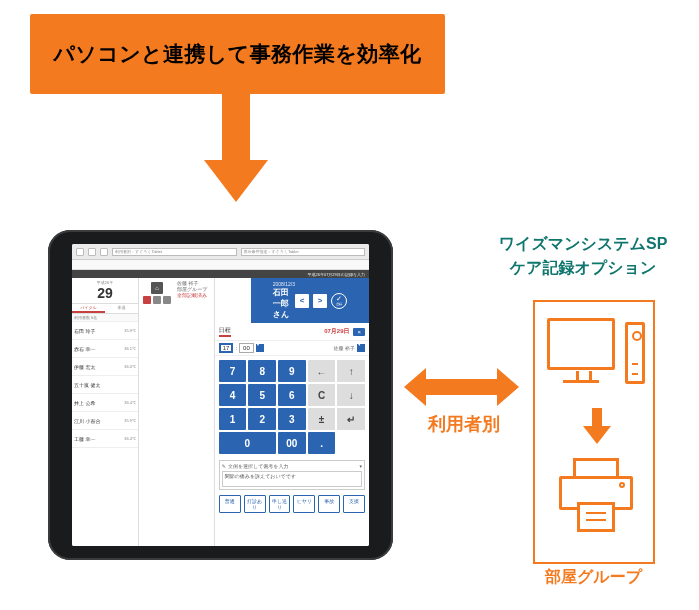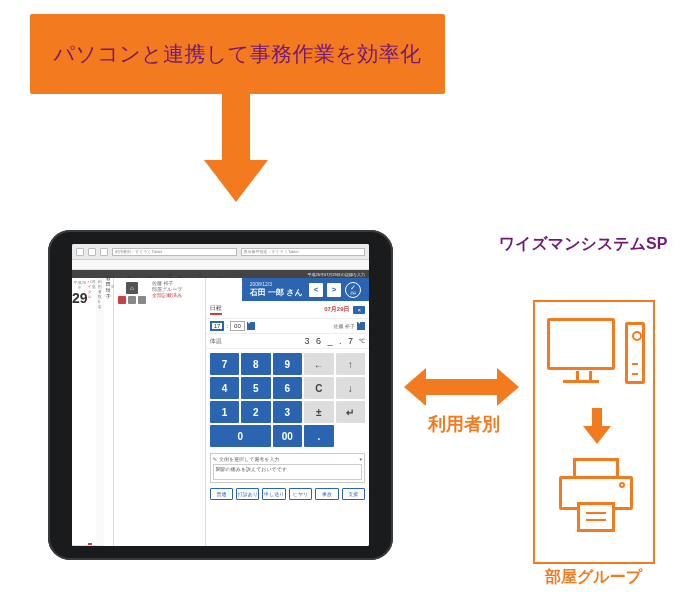--- a/index.html
+++ b/index.html
@@ -18,23 +18,23 @@
     top: 14px;
     width: 415px;
     height: 80px;
     background: #f47a1f;
     border-radius: 2px;
     display: flex;
     align-items: center;
     justify-content: center;
   }
   .banner-text {
-    color: #701a75;
+    color: #000000;
     font-size: 21px;
-    font-weight: 400;
+    font-weight: 700;
     letter-spacing: .02em;
   }
 
   
   .down-arrow {
     position: absolute;
     left: 204px;
     top: 92px;
     width: 64px;
     height: 115px;
@@ -107,23 +107,23 @@
   .notice-bar {
     height: 8px; background: #444; color: #eee;
     font-size: 4px; display: flex; align-items: center;
     justify-content: flex-end; padding: 0 4px;
   }
 
   .app-body { display: flex; height: calc(100% - 34px); }
 
   
   .left-col {
-    width: 42px; background: #fff;
+    width: 67px; background: #fff;
     border-right: 1px solid #ddd;
-    display: flex; flex-direction: row;
+    display: flex; flex-direction: column;
     font-size: 5px;
   }
   .date-box {
     background: #fff; text-align: center;
     padding: 2px 0; border-bottom: 1px solid #ddd;
   }
   .date-big {
     font-size: 14px; font-weight: 700; color: #333;
     display: inline-block; vertical-align: middle;
   }
@@ -179,21 +179,21 @@
   .ctr-head-sub { color: #c84040; font-size: 5px; }
 
   
   .detail-col {
     flex: 1.8; background: #fff;
     border-left: 1px solid #ddd;
     display: flex; flex-direction: column;
   }
   .detail-hdr {
     background: #2b64b1; color: #fff;
-    padding: 3px 8px;
+    padding: 3px 22px;
     display: flex; align-items: center; justify-content: space-between; margin-left: 36px;
   }
   .detail-hdr-l { display: flex; flex-direction: column; }
   .detail-date { font-size: 5px; opacity: .85; }
   .detail-name { font-size: 8px; font-weight: 600; }
   .detail-hdr-r { display: flex; gap: 4px; align-items: center; }
   .chev {
     width: 14px; height: 14px; background: #fff;
     color: #2b64b1; display: flex; align-items: center;
     justify-content: center; font-size: 8px; border-radius: 1px;
@@ -303,21 +303,21 @@
   }
   .share-label {
     position: absolute; left: 414px; top: 412px;
     width: 100px; text-align: center;
     font-size: 18px; font-weight: 700; color: #f47a1f;
   }
 
   
   .sys-title {
     position: absolute; left: 470px; top: 232px;
-    width: 226px; text-align: center; color: #701a75;
+    width: 226px; text-align: center; color: #0f766e;
     font-size: 16px; font-weight: 700; line-height: 1.5;
   }
   .sys-box {
     position: absolute; left: 533px; top: 300px;
     width: 122px; height: 264px;
     border: 2px solid #f47a1f; background: #fff;
   }
   .pc-icon {
     position: absolute; left: 12px; top: 16px;
     width: 98px; height: 76px;
@@ -506,25 +506,20 @@
         <div class="time-row">
           <span class="time-field hi">17</span>
           <span>:</span>
           <span class="time-field">00</span>
           <span class="drop"></span>
           <span class="spacer"></span>
           <span class="rec-by">佐藤 裕子</span>
           <span class="drop"></span>
         </div>
 
-        <div class="temp-row">
-          <span class="temp-lbl">体温</span>
-          <span class="temp-val">3 6 _ . 7</span>
-          <span>℃</span>
-        </div>
 
         <div class="keypad">
           <div class="key">7</div>
           <div class="key">8</div>
           <div class="key">9</div>
           <div class="key gray">←</div>
           <div class="key gray">↑</div>
           <div class="key">4</div>
           <div class="key">5</div>
           <div class="key">6</div>
@@ -565,20 +560,21 @@
 
 <div class="h-arrow">
   <div class="l"></div>
     <div class="bar"></div>
     <div class="r"></div>
 </div>
 <div class="share-label">利用者別</div>
 
 <div class="sys-title">
   <span>ワイズマンシステムSP</span><br>
+  <span>ケア記録オプション</span>
 </div>
 
 <div class="sys-box">
   <div class="pc-icon">
     <div class="monitor"></div>
       <div class="monitor-base"></div>
       <div class="tower"></div>
   </div>
   <div class="v-arrow">
     <div class="sh"></div>

